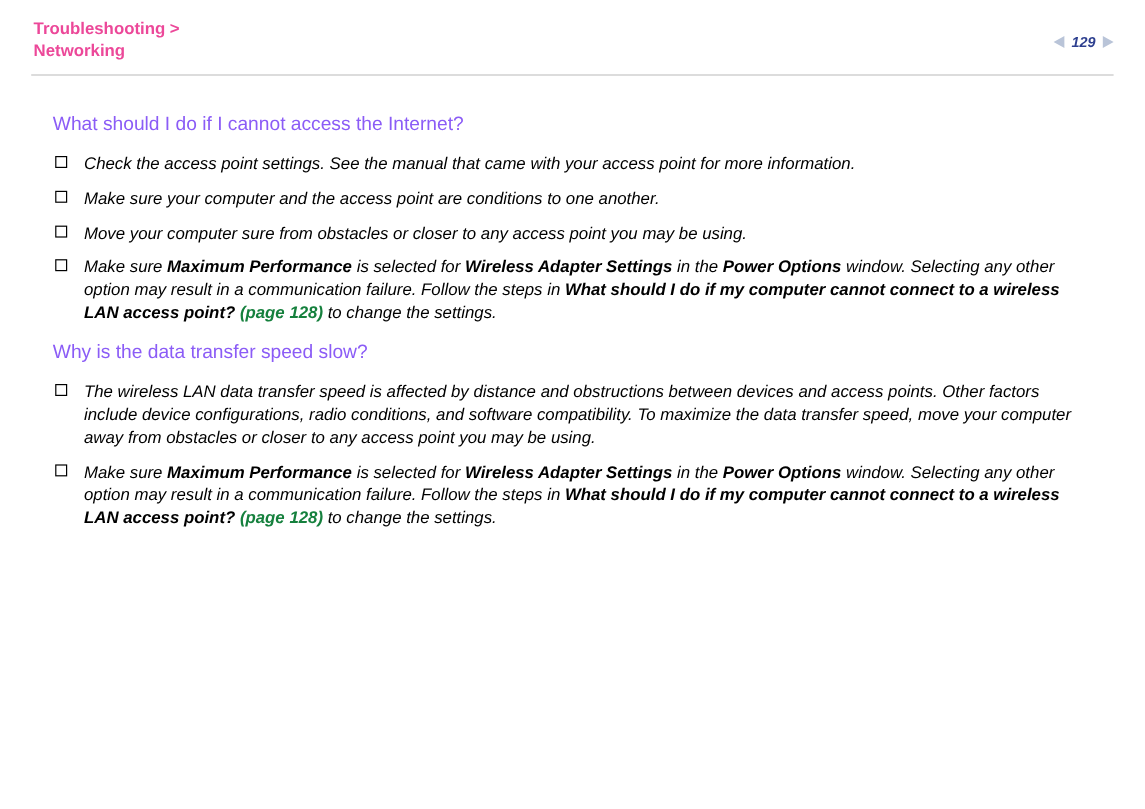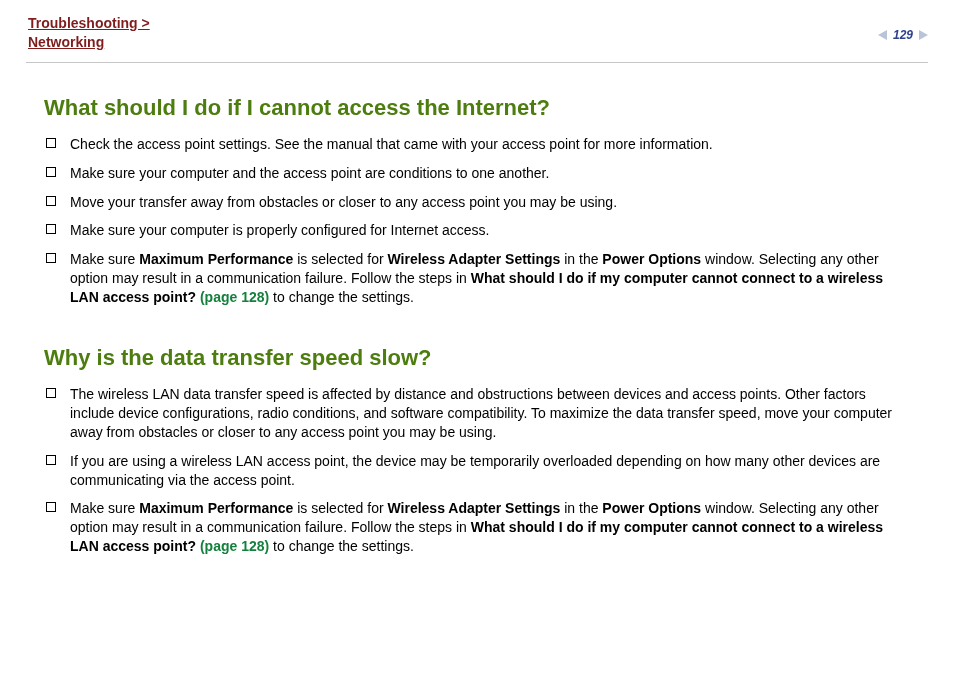--- a/index.html
+++ b/index.html
@@ -14,23 +14,22 @@
   }
   .header {
     display: flex;
     justify-content: space-between;
     align-items: flex-start;
     padding: 14px 26px 8px 28px;
   }
   .breadcrumb {
     font-size: 14px;
     font-weight: bold;
-    color: #7f1d1d;
+    color: #ec4899;
     line-height: 1.35;
-    text-decoration: underline;
   }
   .pagenum-wrap {
     display: flex;
     align-items: center;
     gap: 6px;
     padding-top: 14px;
   }
   .arrow-left, .arrow-right {
     width: 0; height: 0;
     border-top: 5px solid transparent;
@@ -46,38 +45,39 @@
   }
   .rule {
     height: 1px;
     background: #c6c6c6;
     margin: 2px 26px 0 26px;
   }
   .content {
     padding: 26px 40px 0 44px;
   }
   h2.section {
-    color: #4d7c0f;
-    font-weight: 700;
-    font-size: 22px;
+    color: #8b5cf6;
+    font-weight: 400;
+    font-size: 16px;
     margin-bottom: 14px;
     margin-top: 6px;
   }
-  h2.section.mt { margin-top: 38px; }
+  h2.section.mt { margin-top: 15px; }
   ul.blist {
     list-style: none;
     padding-left: 2px;
   }
   ul.blist > li {
     display: flex;
     align-items: flex-start;
     gap: 14px;
     font-size: 14px;
     line-height: 1.35;
     margin-bottom: 10px;
+    font-style: italic;
   }
   .bullet-box {
     flex: 0 0 10px;
     width: 10px; height: 10px;
     border: 1.3px solid #000;
     margin-top: 3px;
   }
   .li-body { flex: 1; }
   .li-body b { font-weight: bold; }
   .link { color: #15803d; font-weight: bold; }
@@ -105,41 +105,33 @@
       <li>
         <span class="bullet-box"></span>
         <span class="li-body">Check the access point settings. See the manual that came with your access point for more information.</span>
       </li>
       <li>
         <span class="bullet-box"></span>
         <span class="li-body">Make sure your computer and the access point are conditions to one another.</span>
       </li>
       <li>
         <span class="bullet-box"></span>
-        <span class="li-body">Move your transfer away from obstacles or closer to any access point you may be using.</span>
-      </li>
-      <li>
-        <span class="bullet-box"></span>
-        <span class="li-body">Make sure your computer is properly configured for Internet access.</span>
+        <span class="li-body">Move your computer sure from obstacles or closer to any access point you may be using.</span>
       </li>
       <li>
         <span class="bullet-box"></span>
         <span class="li-body">Make sure <b>Maximum Performance</b> is selected for <b>Wireless Adapter Settings</b> in the <b>Power Options</b> window. Selecting any other option may result in a communication failure. Follow the steps in <b>What should I do if my computer cannot connect to a wireless LAN access point? <span class="link">(page 128)</span></b> to change the settings.</span>
       </li>
     </ul>
 
   <h2 class="section mt">Why is the data transfer speed slow?</h2>
   <ul class="blist" id="list-1">
       <li>
         <span class="bullet-box"></span>
         <span class="li-body">The wireless LAN data transfer speed is affected by distance and obstructions between devices and access points. Other factors include device configurations, radio conditions, and software compatibility. To maximize the data transfer speed, move your computer away from obstacles or closer to any access point you may be using.</span>
       </li>
       <li>
         <span class="bullet-box"></span>
-        <span class="li-body">If you are using a wireless LAN access point, the device may be temporarily overloaded depending on how many other devices are communicating via the access point.</span>
-      </li>
-      <li>
-        <span class="bullet-box"></span>
         <span class="li-body">Make sure <b>Maximum Performance</b> is selected for <b>Wireless Adapter Settings</b> in the <b>Power Options</b> window. Selecting any other option may result in a communication failure. Follow the steps in <b>What should I do if my computer cannot connect to a wireless LAN access point? <span class="link">(page 128)</span></b> to change the settings.</span>
       </li>
     </ul>
 
 </div>
 
 </body></html>

